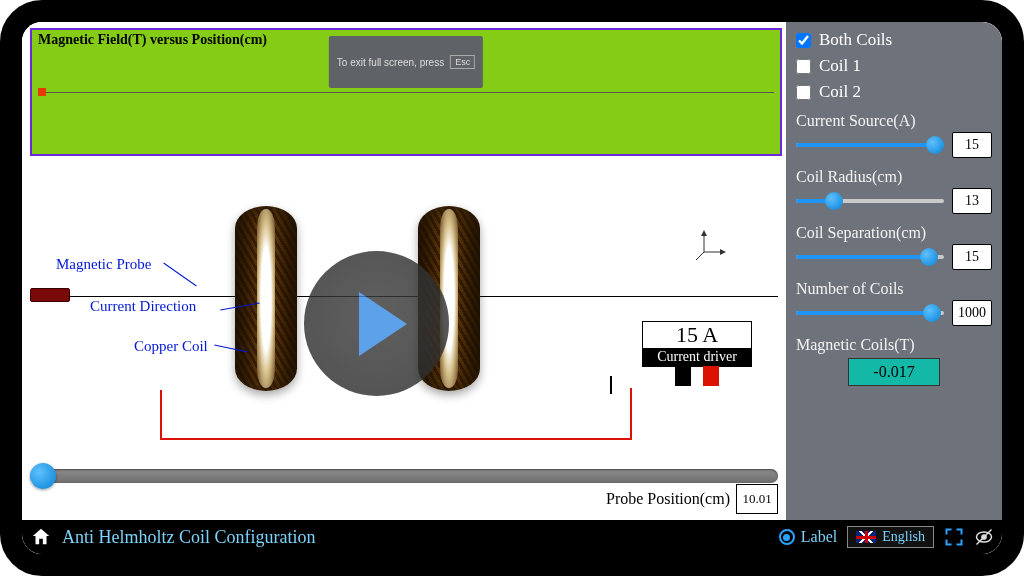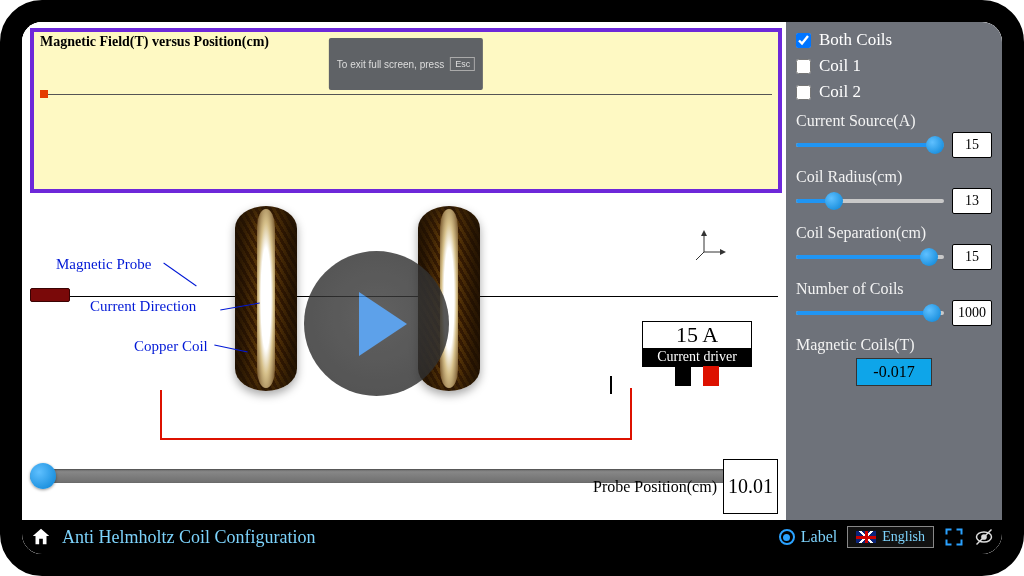--- a/index.html
+++ b/index.html
@@ -31,23 +31,23 @@
     display: flex;
     overflow: hidden;
   }
   .canvas-area {
     flex: 1;
     background: #fff;
     position: relative;
     padding: 6px 4px 4px 8px;
   }
   .chart-panel {
-    border: 4px solid #6d28d9;
-    height: 165px;
-    background: #fef9c3;
+    border: 2px solid #6d28d9;
+    height: 128px;
+    background: #84cc16;
     position: relative;
   }
   .chart-title {
     position: absolute;
     top: 2px;
     left: 6px;
     font-size: 14px;
     font-weight: 600;
     color: #000;
   }
@@ -222,22 +222,22 @@
     position: absolute;
     bottom: 6px;
     right: 8px;
     display: flex;
     align-items: center;
     gap: 6px;
     font-size: 16px;
   }
   .probe-readout-box {
     border: 1.5px solid #000;
-    padding: 15px 4px;
-    font-size: 20px;
+    padding: 6px 4px;
+    font-size: 13px;
     min-width: 42px;
     text-align: center;
     background: #fff;
   }
 
   .play-overlay {
     position: absolute;
     left: 50%; top: 50%;
     width: 145px; height: 145px;
     margin-left: -100px; margin-top: -20px;
@@ -290,22 +290,22 @@
     background: radial-gradient(circle at 35% 35%, #5fc0ff, #0681d4);
     border-radius:50%;
     transform: translateX(-50%);
   }
   .param-val {
     background:#fff; color:#000; border:1.5px solid #000;
     font-size:14px; padding:4px 4px; min-width:40px; text-align:center;
     border-radius:2px;
   }
   .field-out {
-    background:#0ea5e9; color:#000; border:1px solid #333;
-    width: 76px; margin: 4px auto 0;
+    background:#14b8a6; color:#000; border:1px solid #333;
+    width: 92px; margin: 4px auto 0;
     text-align:center; font-size:16px; padding:4px 0;
   }
 
   
   .bottom-bar {
     height: 34px;
     background: #000;
     color: #7dd3fc;
     display: flex;
     align-items: center;

